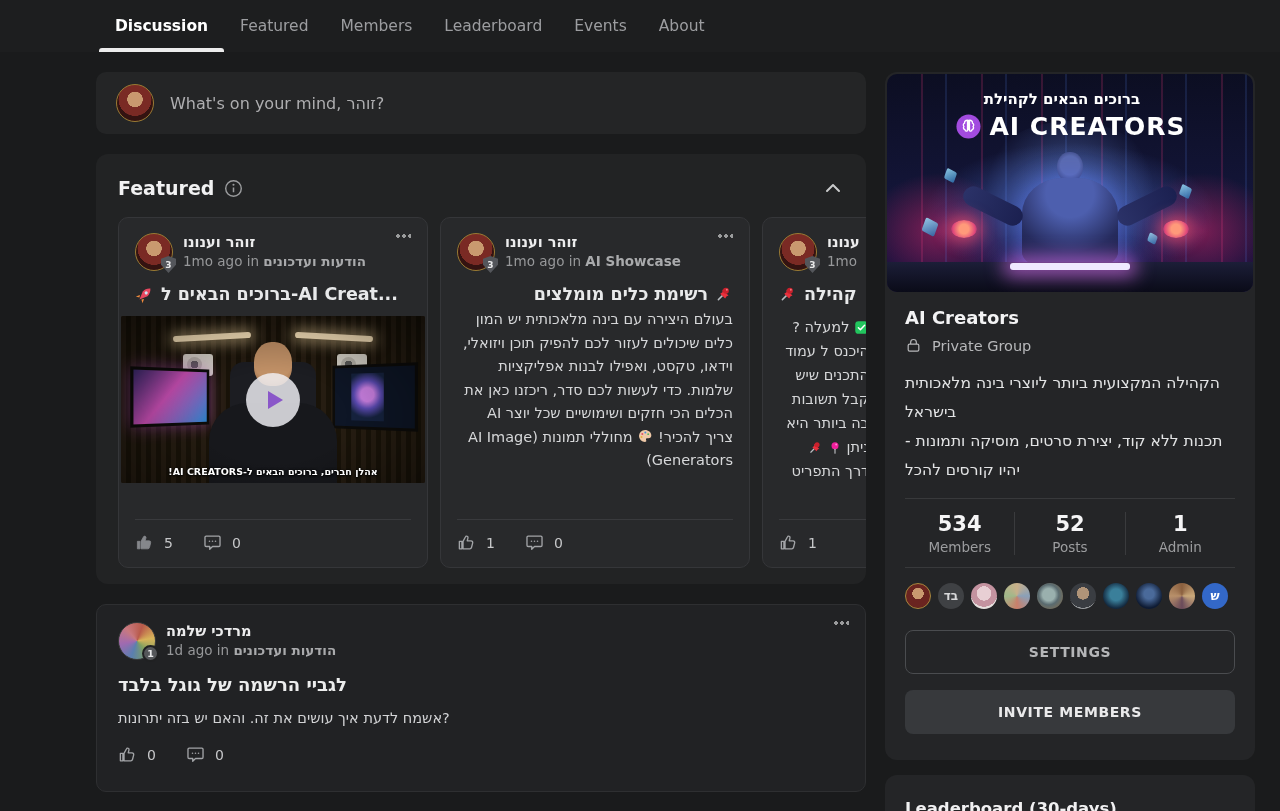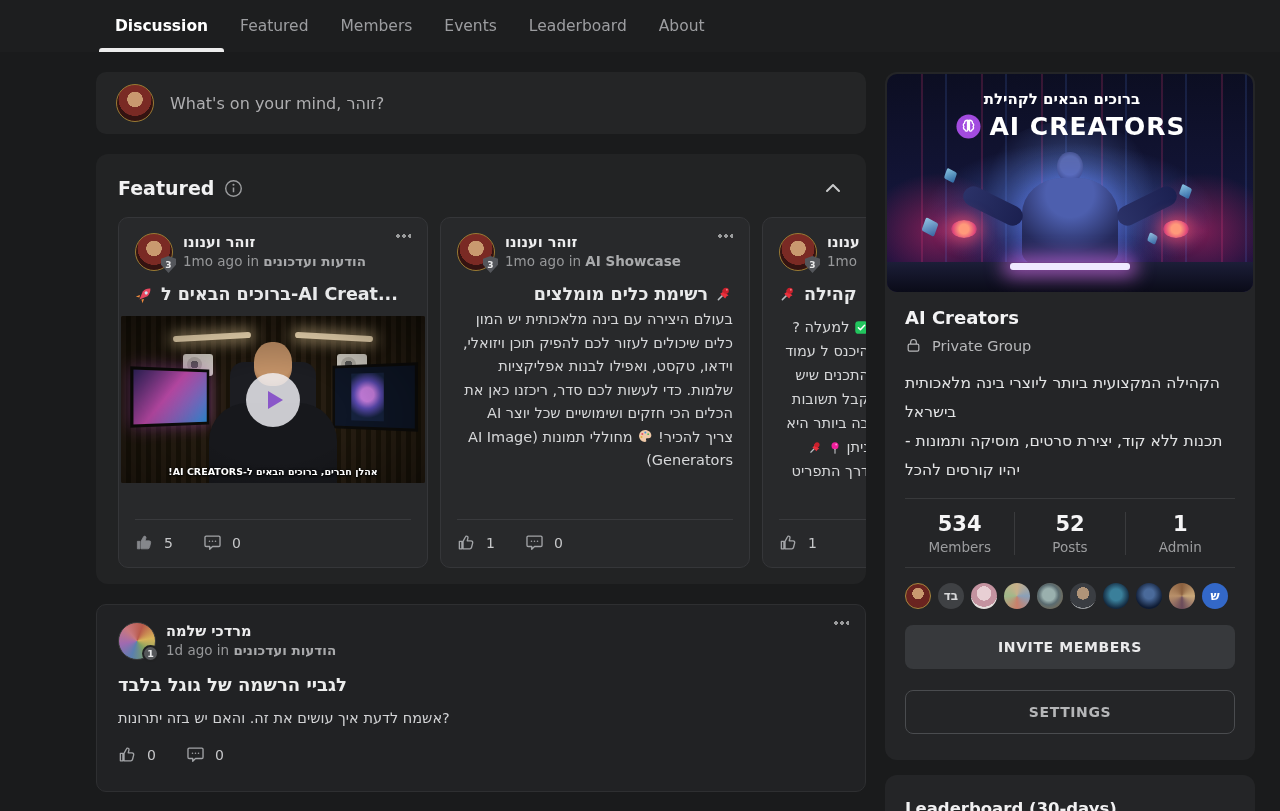--- a/index.html
+++ b/index.html
@@ -146,24 +146,24 @@
     <div class="tab active">
         <span>Discussion</span>
       </div>
     <div class="tab">
         <span>Featured</span>
       </div>
     <div class="tab">
         <span>Members</span>
       </div>
     <div class="tab">
+        <span>Leaderboard</span>
+      </div>
+    <div class="tab">
         <span>Events</span>
-      </div>
-    <div class="tab">
-        <span>Leaderboard</span>
       </div>
     <div class="tab">
         <span>About</span>
       </div>
   </nav>
 </header>
 
 <main class="main">
 
   <div class="card composer">
@@ -442,21 +442,21 @@
         <div class="mav">בד</div>
         <div class="mav"></div>
         <div class="mav"></div>
         <div class="mav"></div>
         <div class="mav"></div>
         <div class="mav"></div>
         <div class="mav"></div>
         <div class="mav"></div>
         <div class="mav">ש</div>
       </div>
+      <button class="btn btn-settings">SETTINGS</button>
       <button class="btn btn-invite">INVITE MEMBERS</button>
-      <button class="btn btn-settings">SETTINGS</button>
     </div>
   </div>
 
   <div class="lb-card">
     <div class="lb-title">Leaderboard (30-days)</div>
   </div>
 </aside>
 
 </body></html>

